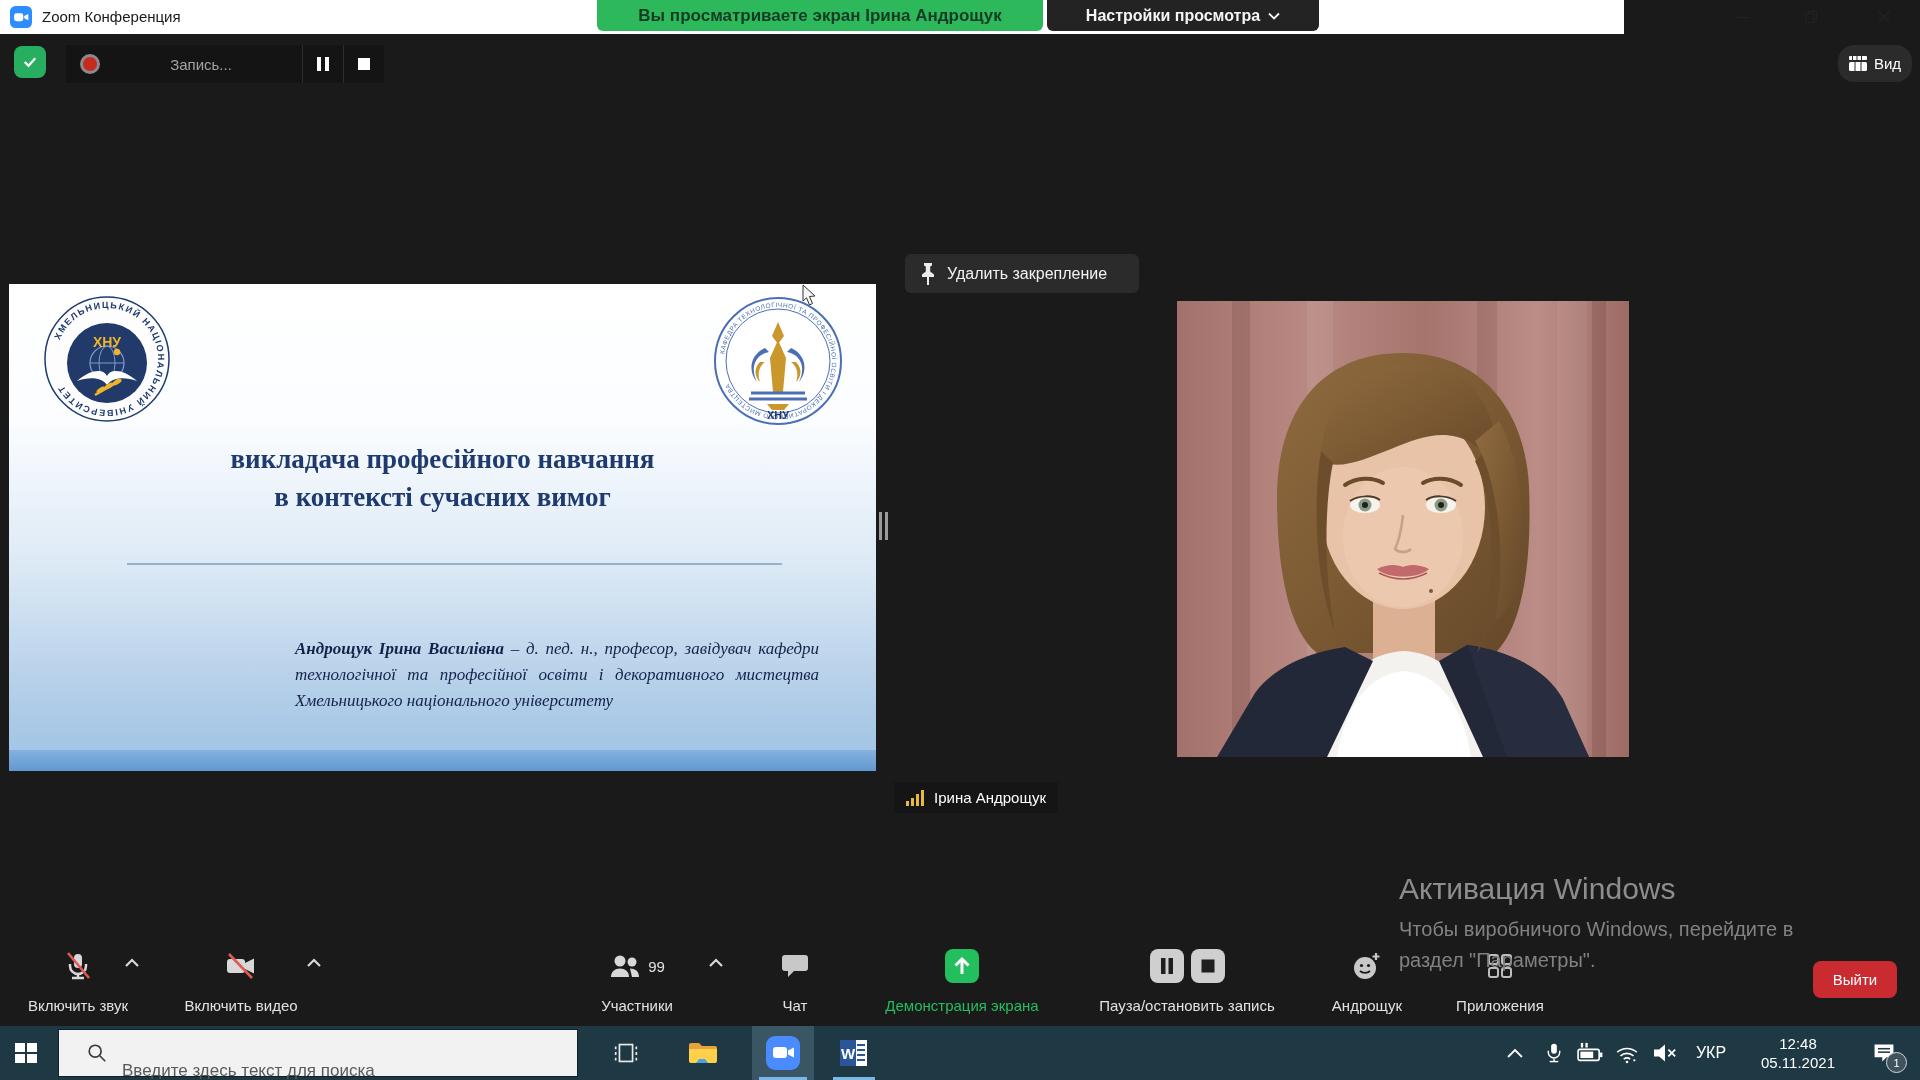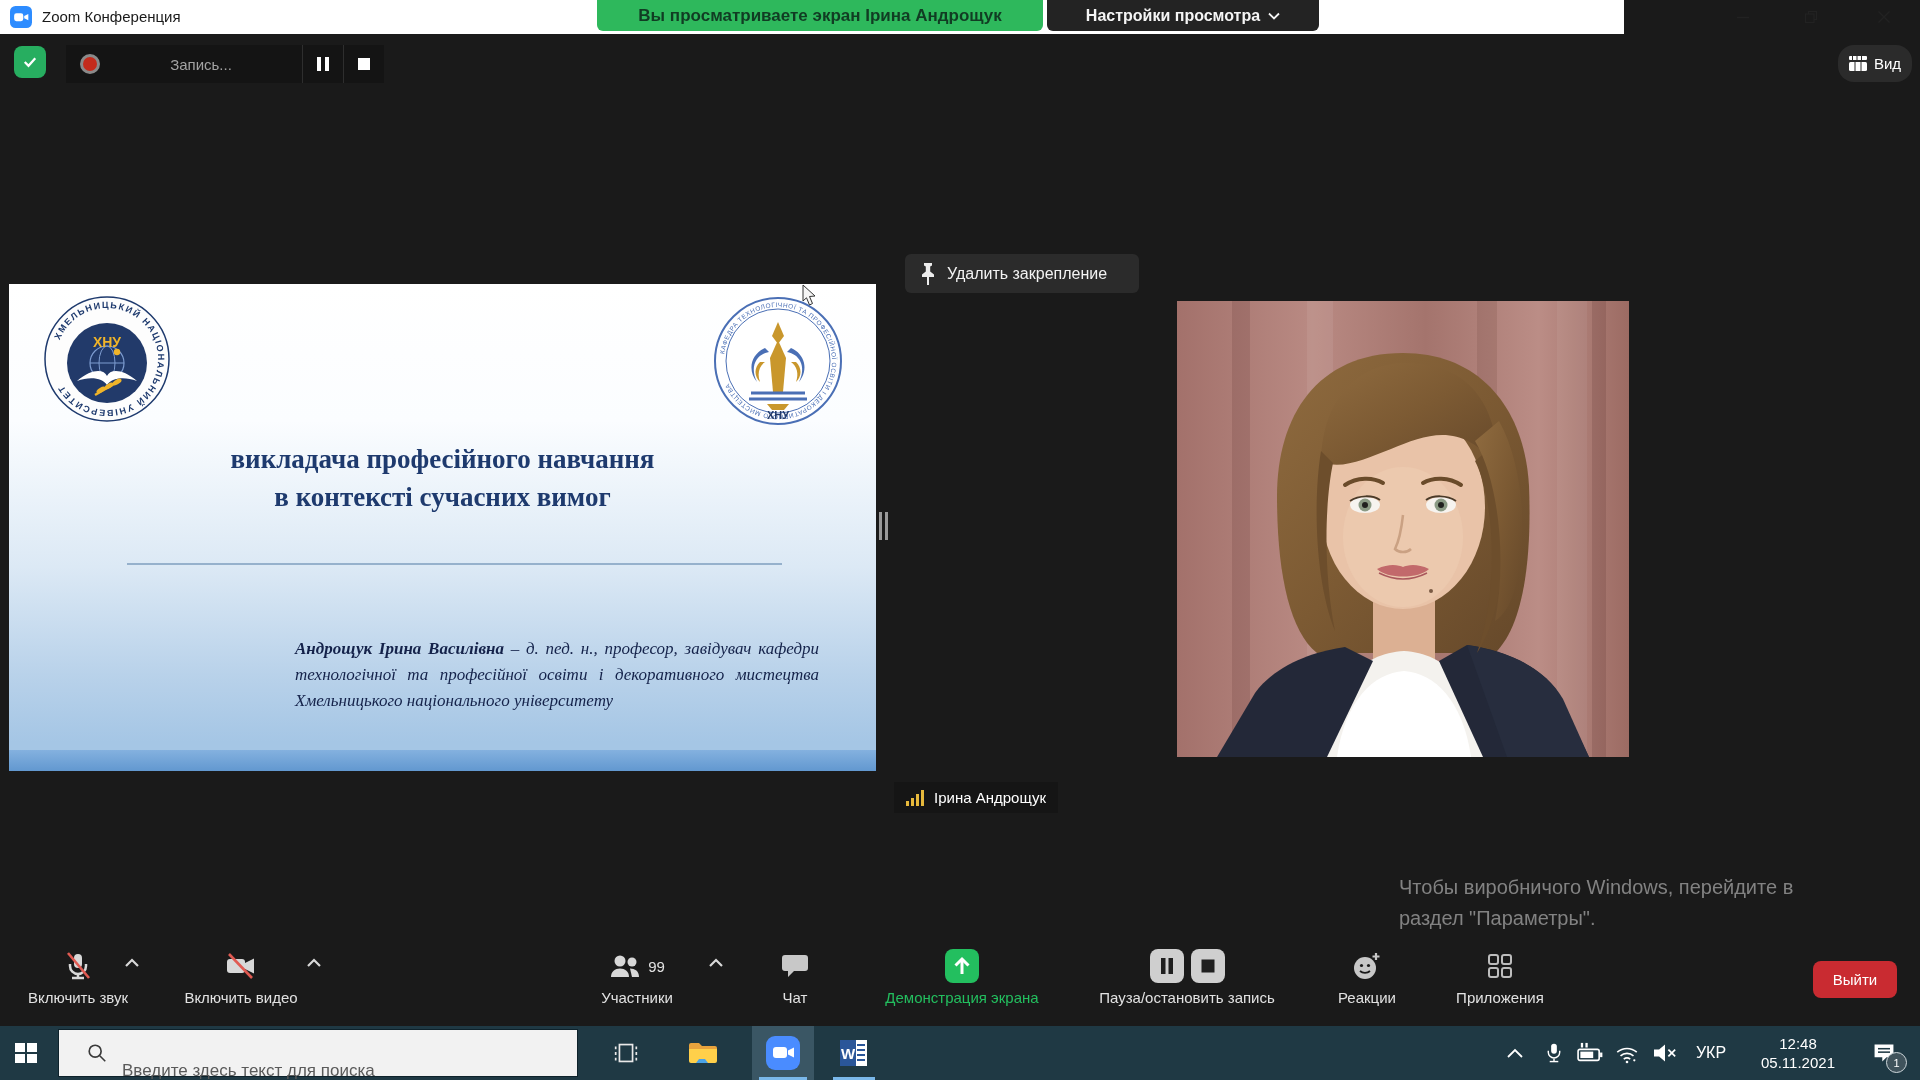--- a/index.html
+++ b/index.html
@@ -61,21 +61,21 @@
            display:flex;align-items:center;gap:8px;font-size:15px;color:#fff;}
 
   
   .watermark{left:1399px;top:872px;z-index:5;pointer-events:none;color:#868686;}
   .watermark .wm-title{font-size:30px;color:#8d8d8d;margin-bottom:8px;}
   .watermark .wm-line{font-size:20px;line-height:31px;color:#828282;}
 
   
   .tb-item{position:absolute;top:947px;display:flex;flex-direction:column;align-items:center;z-index:2;}
   .tb-iconrow{height:38px;display:flex;align-items:center;gap:7px;}
-  .tb-label{margin-top:4px;font-size:15px;color:#e2e2e2;white-space:nowrap;}
+  .tb-label{margin-top:12px;font-size:15px;color:#e2e2e2;white-space:nowrap;}
   .tb-label.green{color:#23bf5f;}
   .tb-chev{position:absolute;top:958px;z-index:2;}
   .leave-btn{left:1813px;top:961px;width:84px;height:37px;background:#c92b31;border-radius:8px;
              display:flex;align-items:center;justify-content:center;color:#fff;font-weight:normal;font-size:15px;z-index:6;}
 
   
   .taskbar{left:0;top:1026px;width:1920px;height:54px;background:#1f3944;z-index:7;}
   .tk{position:absolute;top:0;height:54px;display:flex;align-items:center;justify-content:center;}
   .start{left:0;width:52px;}
   .search{left:58px;top:3px;width:520px;height:48px;background:#f2f2f2;border:1px solid #0e222b;
@@ -311,20 +311,21 @@
     <svg width="20" height="16" viewBox="0 0 20 16">
       <rect x="0" y="11" width="3" height="5" fill="#e7b93c"></rect>
       <rect x="5" y="8" width="3" height="8" fill="#e7b93c"></rect>
       <rect x="10" y="4" width="3" height="12" fill="#e7b93c"></rect>
       <rect x="15" y="0" width="3" height="16" fill="#e7b93c"></rect>
     </svg>
     <span>Ірина  Андрощук</span>
   </div>
 
   <div class="abs watermark">
+    <div class="wm-title">Активация Windows</div>
     <div class="wm-line">Чтобы виробничого Windows, перейдите в</div>
     <div class="wm-line">раздел "Параметры".</div>
   </div>
 
   <div class="tb-item" style="left:18px;width:120px;">
     <div class="tb-iconrow">
       <svg width="32" height="32" viewBox="0 0 32 32">
         <rect x="12" y="4" width="8" height="14" rx="4" fill="#d8d8d8"></rect>
         <path d="M8 14v2a8 8 0 0 0 16 0v-2" stroke="#d8d8d8" stroke-width="2.5" fill="none"></path>
         <line x1="16" y1="24" x2="16" y2="28" stroke="#d8d8d8" stroke-width="2.5"></line>
@@ -406,21 +407,21 @@
   <div class="tb-item" style="left:1320px;width:94px;">
     <div class="tb-iconrow">
       <svg width="30" height="30" viewBox="0 0 30 30">
         <circle cx="13" cy="17" r="11" fill="#c8c8c8"></circle>
         <circle cx="9.5" cy="14.5" r="1.6" fill="#1a1a1a"></circle>
           <circle cx="16.5" cy="14.5" r="1.6" fill="#1a1a1a"></circle>
         <path d="M8 20a6.5 5 0 0 0 10 0" stroke="#1a1a1a" stroke-width="1.8" fill="none"></path>
         <path d="M24 2v7M20.5 5.5h7" stroke="#c8c8c8" stroke-width="2.2"></path>
       </svg>
     </div>
-    <div class="tb-label">Реакции</div>
+    <div class="tb-label">Андрощук</div>
   </div>
 
   <div class="tb-item" style="left:1440px;width:120px;">
     <div class="tb-iconrow">
       <svg width="28" height="28" viewBox="0 0 28 28" fill="none" stroke="#bdbdbd" stroke-width="2">
         <rect x="3" y="3" width="9" height="9" rx="2"></rect>
           <rect x="16" y="3" width="9" height="9" rx="2"></rect>
         <rect x="3" y="16" width="9" height="9" rx="2"></rect>
           <rect x="16" y="16" width="9" height="9" rx="2"></rect>
       </svg>

